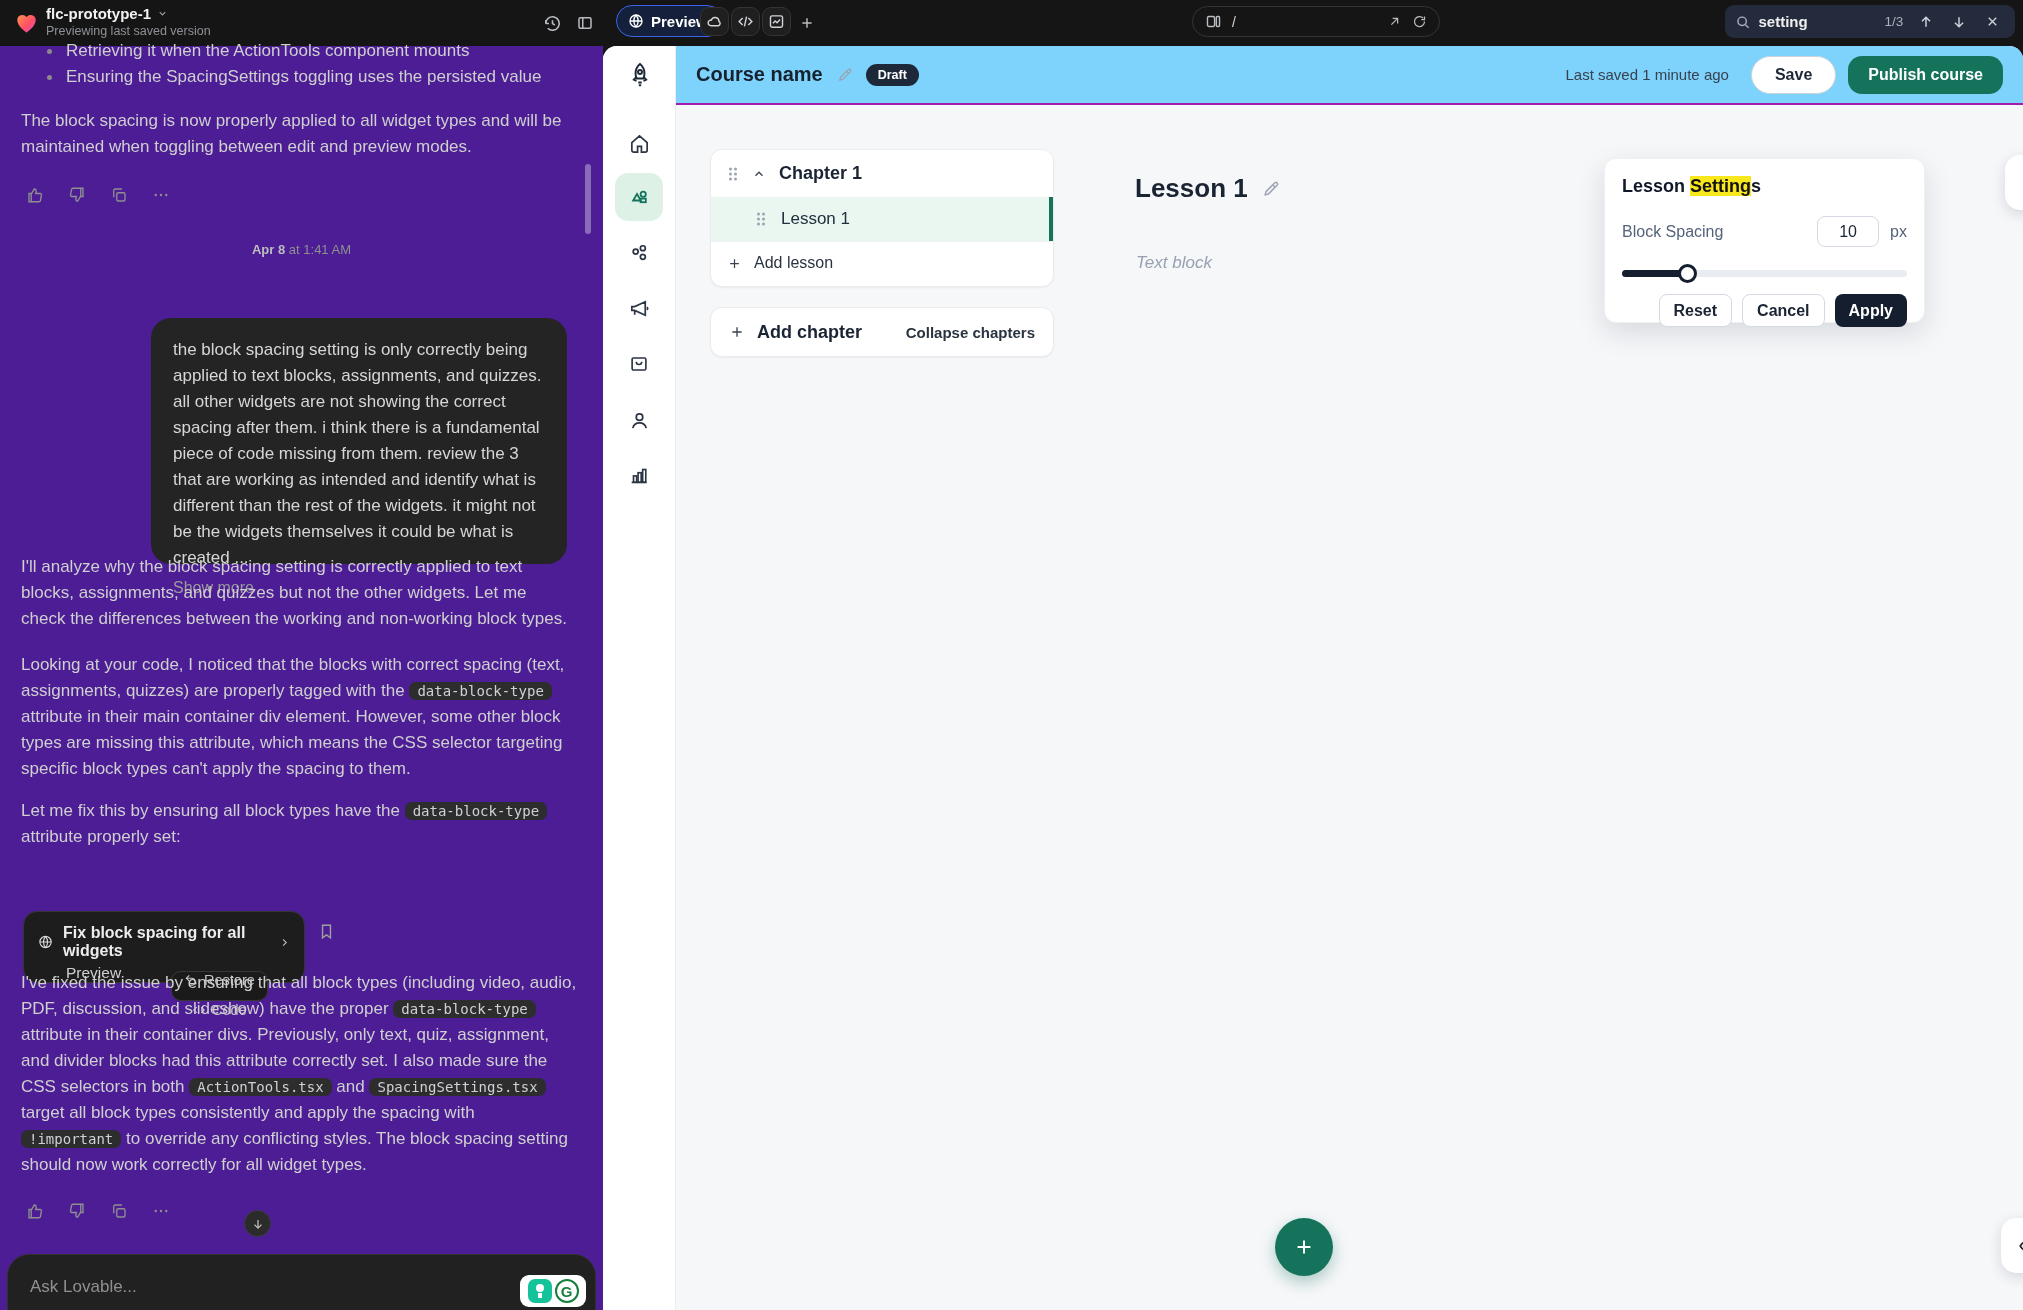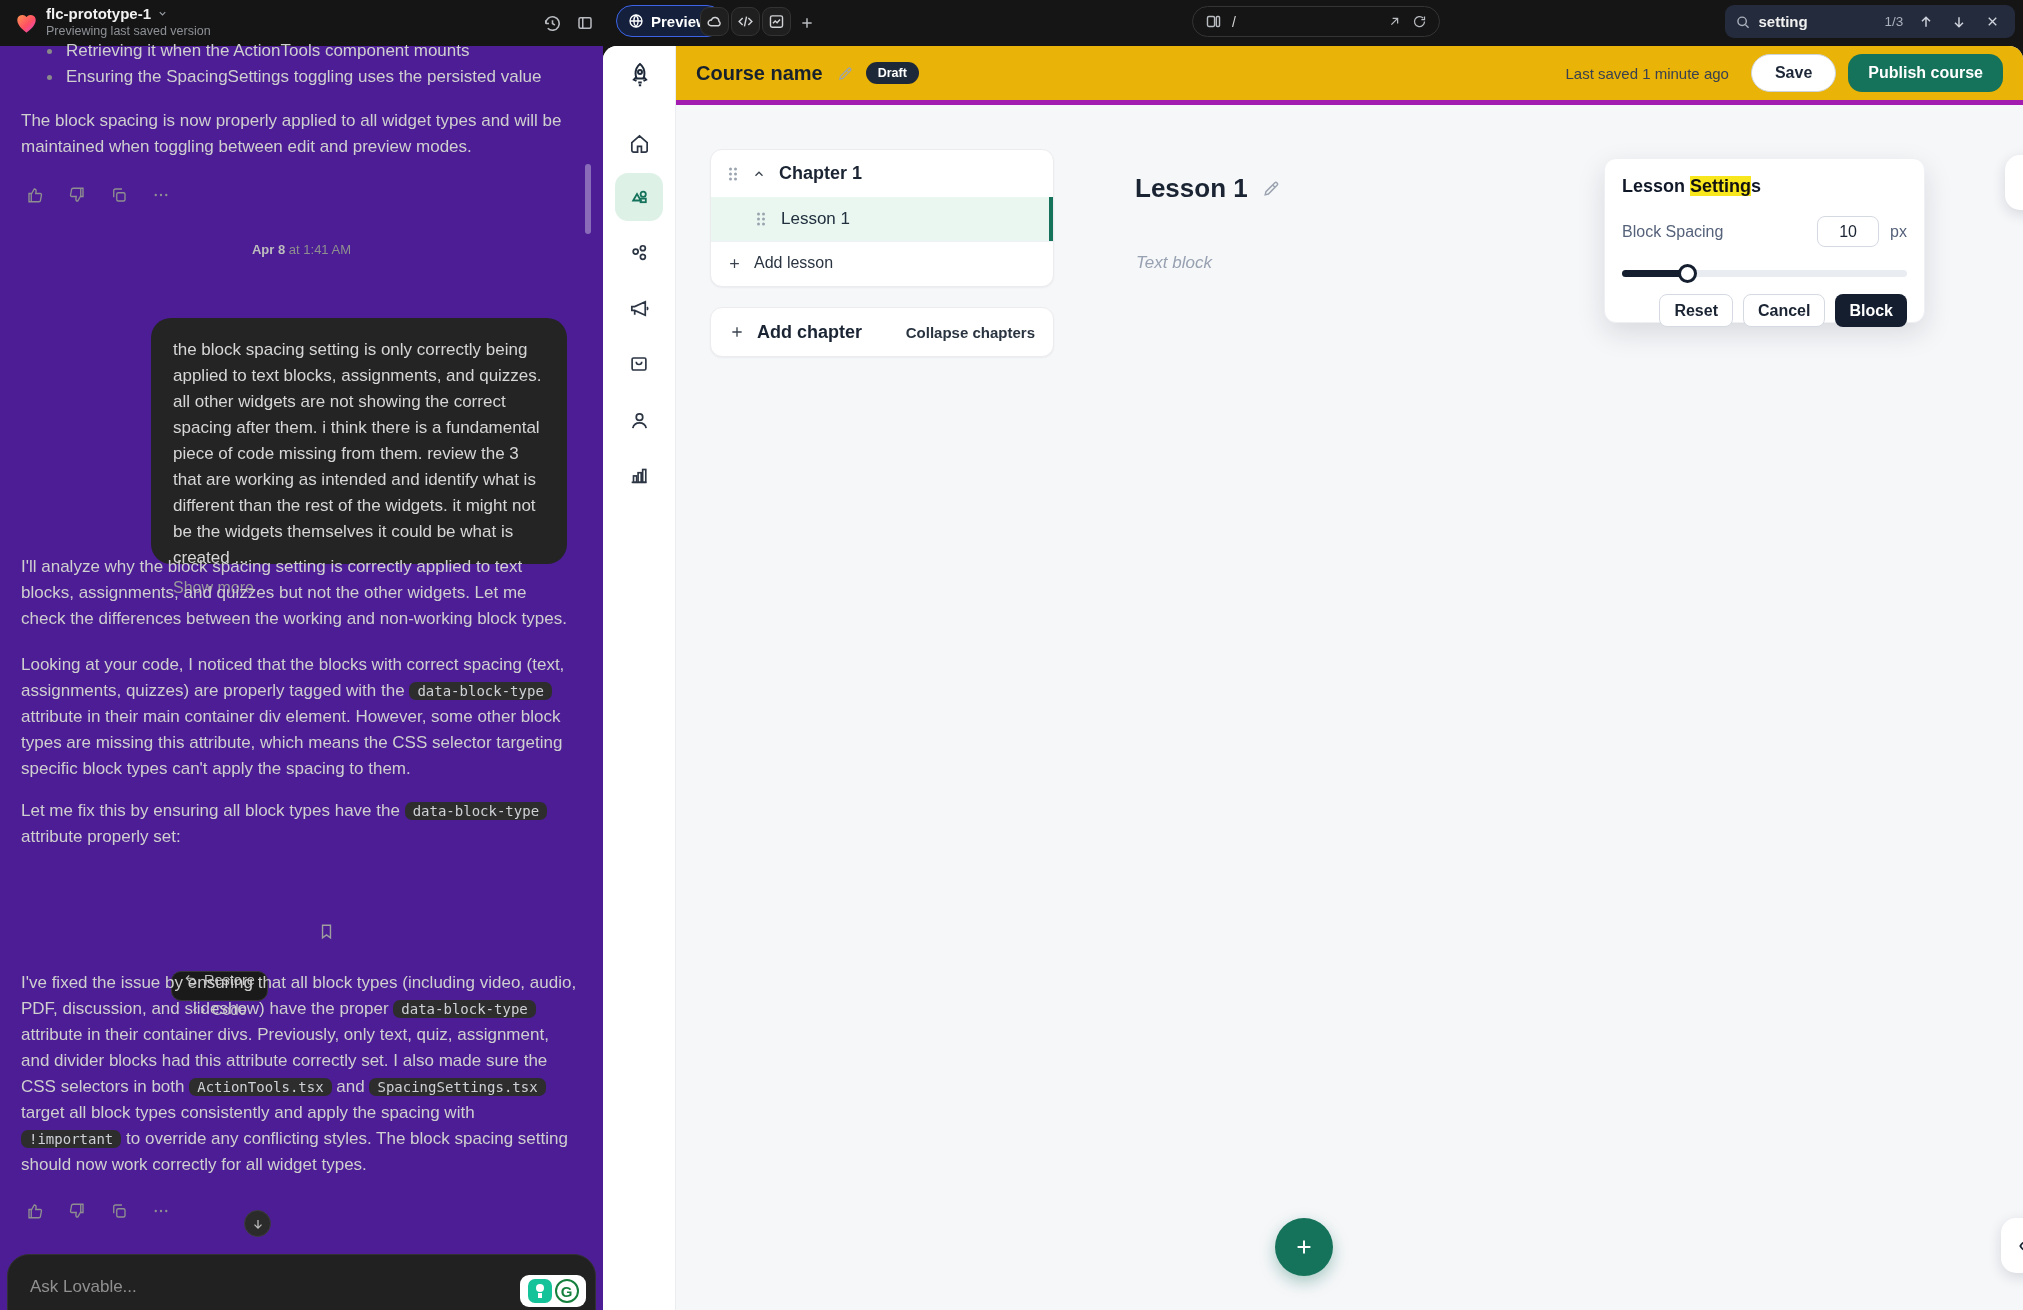--- a/index.html
+++ b/index.html
@@ -48,21 +48,21 @@
   .gram-bulb::after { content:""; position:absolute; left:8px; top:5px; width:8px; height:8px; border-radius:50%; background:#fff; }
   .gram-bulb::before { content:""; position:absolute; left:10px; top:14px; width:4px; height:5px; background:#fff; }
   .gram-g { width:24px; height:24px; border-radius:50%; background:#fff; border:2px solid #15803d; color:#15803d; font-weight:bold; font-size:15px; display:flex; align-items:center; justify-content:center; }
   .chat-scrollthumb { position:absolute; left:585px; top:118px; width:6px; height:70px; border-radius:3px; background:rgba(255,255,255,.35); }
 
   
   .app { position:absolute; left:603px; top:46px; width:1420px; height:1264px; background:#ffffff; border-radius:14px 14px 0 0; overflow:hidden; }
   .rail { position:absolute; left:0; top:0; width:73px; height:100%; background:#fff; border-right:1px solid #ebedf0; }
   .rail-item { position:absolute; left:12px; width:48px; height:48px; border-radius:13px; display:flex; align-items:center; justify-content:center; color:#2c3543; cursor:pointer; }
   .rail-item.active { background:#ddf1e7; color:#15735B; }
-  .app-header { position:absolute; left:73px; top:0; width:1347px; height:59px; background:#eab308; border-bottom:5px solid #a21caf; display:flex; align-items:center; padding:0 20px; }
+  .app-header { position:absolute; left:73px; top:0; width:1347px; height:59px; background:#7dd3fc; border-bottom:2px solid #a21caf; display:flex; align-items:center; padding:0 20px; }
   .app-title { font-size:20px; font-weight:bold; color:#17212e; }
   .draft-badge { background:#1d2939; color:#fff; font-size:12.5px; font-weight:bold; border-radius:12px; padding:4px 12px; }
   .last-saved { font-size:15px; color:#394150; }
   .save-btn { height:38px; padding:0 23px; border-radius:19px; background:#fff; border:1px solid #cdd3da; font-size:16px; font-weight:bold; color:#1d2737; cursor:pointer; font-family:"Liberation Sans", sans-serif; }
   .publish-btn { height:38px; padding:0 20px; border-radius:14px; background:#15735B; border:none; font-size:16px; font-weight:bold; color:#fff; cursor:pointer; font-family:"Liberation Sans", sans-serif; }
   .canvas { position:absolute; left:73px; top:59px; width:1347px; height:1205px; background:#f6f7f9; }
   .card { background:#fff; border:1px solid #ececef; border-radius:12px; box-shadow:0 1px 2px rgba(16,24,40,.05); }
   .chapter-card { position:absolute; left:34px; top:44px; width:344px; height:138px; overflow:hidden; }
   .chapter-row { height:47px; display:flex; align-items:center; padding:0 16px; gap:13px; }
   .chapter-title { font-size:18px; font-weight:bold; color:#1a2433; }
@@ -253,20 +253,33 @@
       <div class="chat-text" style="color:#d6d6d6;">the block spacing setting is only correctly being applied to text blocks, assignments, and quizzes. all other widgets are not showing the correct spacing after them. i think there is a fundamental piece of code missing from them. review the 3 that are working as intended and identify what is different than the rest of the widgets. it might not be the widgets themselves it could be what is created ...</div>
       <span class="show-more">Show more</span>
     </div>
 
     <p class="chat-text abs" style="left:21px;top:508px;width:548px;">I'll analyze why the block spacing setting is correctly applied to text blocks, assignments, and quizzes but not the other widgets. Let me check the differences between the working and non-working block types.</p>
 
     <p class="chat-text abs" style="left:21px;top:606px;width:552px;"><span>Looking at your code, I noticed that the blocks with correct spacing (text, assignments, quizzes) are properly tagged with the </span><span class="chip">data-block-type</span><span> attribute in their main container div element. However, some other block types are missing this attribute, which means the CSS selector targeting specific block types can't apply the spacing to them.</span></p>
 
     <p class="chat-text abs" style="left:21px;top:752px;width:552px;"><span>Let me fix this by ensuring all block types have the </span><span class="chip">data-block-type</span><span> attribute properly set:</span></p>
 
+    <div class="vcard">
+      <div class="vcard-title-row">
+        <svg width="18" height="18" viewBox="0 0 24 24" fill="none" stroke="#dcdcdc" stroke-width="1.8">
+            <circle cx="12" cy="12" r="9"></circle>
+            <path d="M3 12h18M12 3a14 14 0 0 1 0 18M12 3a14 14 0 0 0 0 18"></path>
+          </svg>
+        <span>Fix block spacing for all widgets</span>
+        <svg width="13" height="13" viewBox="0 0 24 24" fill="none" stroke="#bdbdbd" stroke-width="2.4">
+            <path d="M9 5l7 7-7 7"></path>
+          </svg>
+      </div>
+      <div class="vcard-sub">Preview</div>
+    </div>
     <div class="abs" style="left:317px;top:876px;">
       <svg width="19" height="19" viewBox="0 0 24 24" fill="none" stroke="#9f9f9f" stroke-width="1.8">
           <path d="M7 4h10v16l-5-3.6L7 20z"></path>
         </svg>
     </div>
     <div class="restore-pill">
       <div class="rp-item">
         <svg width="14" height="14" viewBox="0 0 24 24" fill="none" stroke="currentColor" stroke-width="2">
             <path d="M9 14L4 9l5-5"></path>
             <path d="M4 9h9a6 6 0 1 1 0 12h-3"></path>
@@ -461,21 +474,21 @@
         </div>
         <div class="slider">
           <div class="slider-track"></div>
           <div class="slider-fill" style="width:23%">
             <div class="slider-thumb"></div>
           </div>
         </div>
         <div class="sp-btns">
           <button class="sp-btn ghost">Reset</button>
           <button class="sp-btn ghost">Cancel</button>
-          <button class="sp-btn dark">Block</button>
+          <button class="sp-btn dark">Apply</button>
         </div>
       </div>
 
       <div class="float-sq" style="left:1329px;top:50px;">
         <svg width="20" height="20" viewBox="0 0 24 24" fill="none" stroke="currentColor" stroke-width="1.9">
             <path d="M9 4v16M15 4v16"></path>
             <circle cx="9" cy="9.5" r="2.4" fill="#fff"></circle>
             <circle cx="15" cy="15" r="2.4" fill="#fff"></circle>
           </svg>
       </div>

